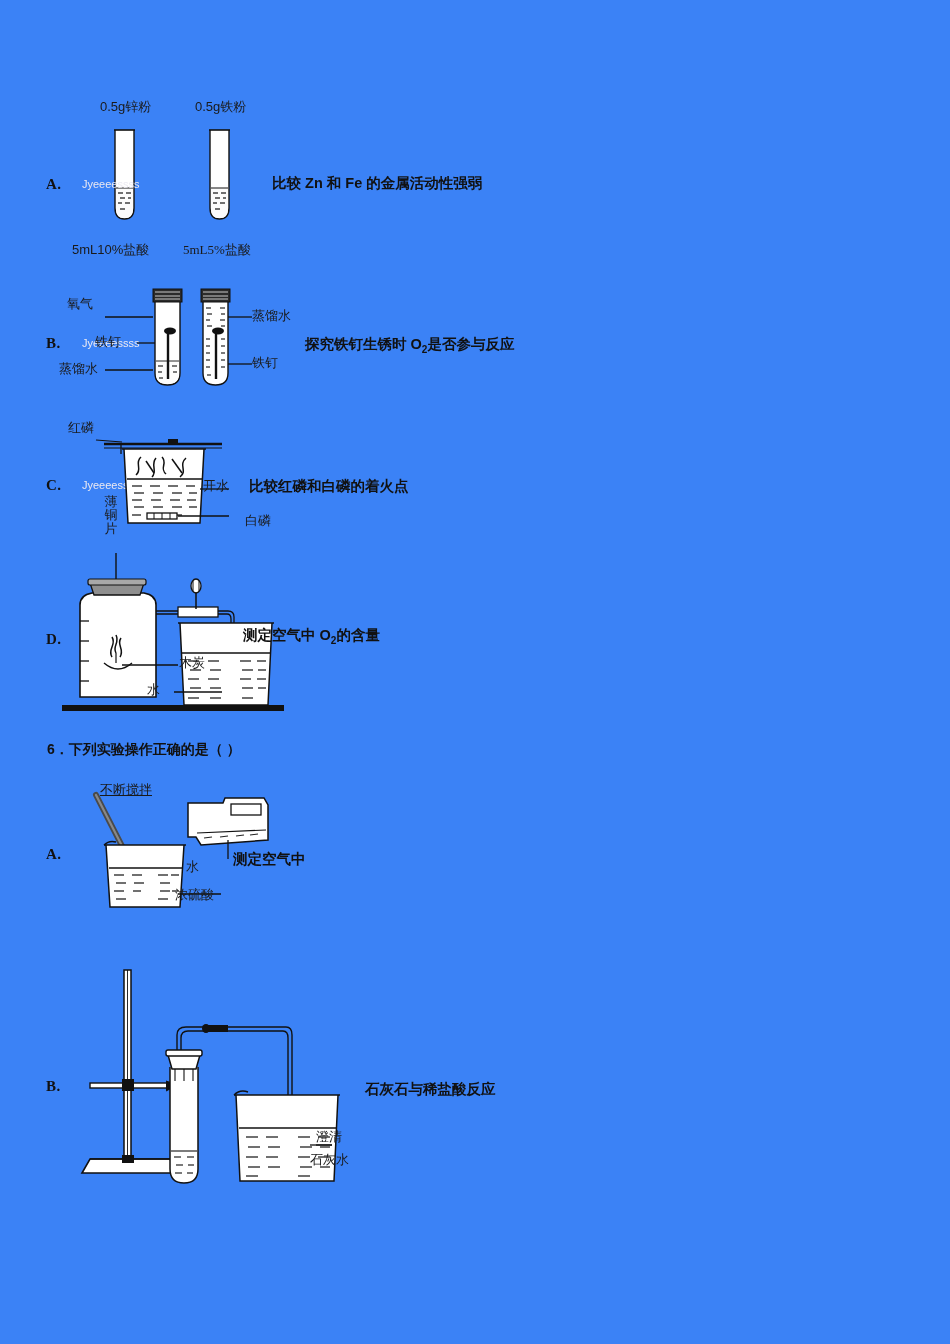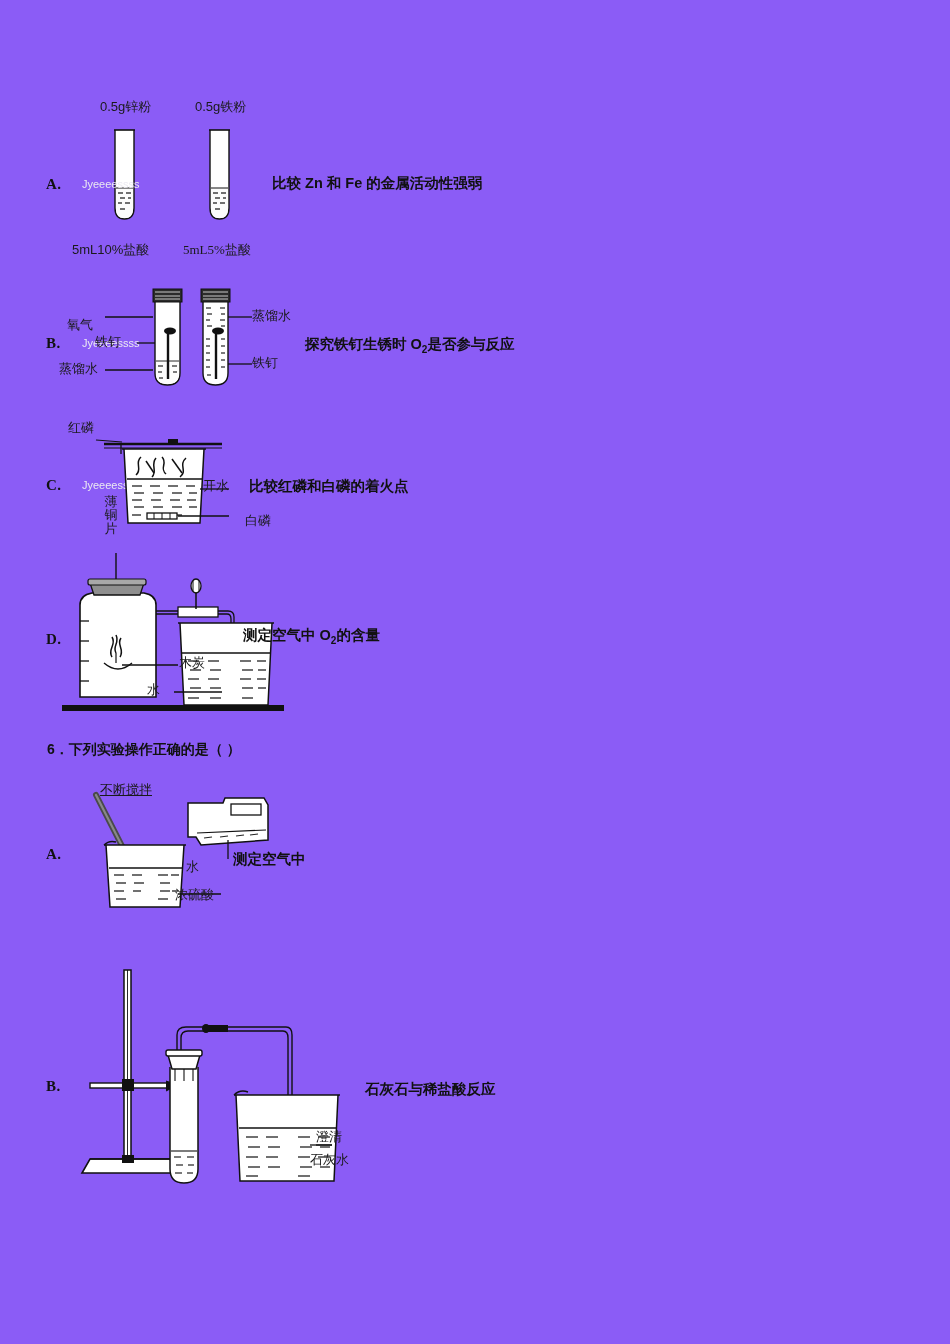--- a/index.html
+++ b/index.html
@@ -11,21 +11,21 @@
     width: 950px;
     height: 1344px;
     position: relative;
     font-family: "Liberation Serif", "DejaVu Serif", serif;
     color: #000;
     overflow: hidden;
   }
   .page {
     position: absolute;
     inset: 0;
-    background: #8b5cf6;
+    background: #3b82f6;
   }
   .abs { position: absolute; }
 
   
   .opt-letter {
     font-family: "Liberation Serif", serif;
     font-weight: bold;
     font-size: 15px;
     letter-spacing: 0.5px;
     color: #111;
@@ -122,21 +122,21 @@
 
     <div class="abs lbl" style="left:72px;top:243px;">5mL10%盐酸</div>
     <div class="abs lbl" style="left:183px;top:243px;font-family:Liberation Serif, serif;">5mL5%盐酸</div>
   </div>
 
   <div class="abs" style="left:0;top:285px;width:950px;height:120px;">
 
     <div class="abs opt-letter" style="left:46px;top:50px;">B.</div>
     <div class="abs watermark" style="left:82px;top:52px;">Jyeeeessss</div>
 
-    <div class="abs lbl" style="left:67px;top:33px;">氧气</div>
+    <div class="abs lbl" style="left:67px;top:12px;">氧气</div>
     <div class="abs lbl" style="left:95px;top:50px;">铁钉</div>
     <div class="abs lbl" style="left:59px;top:77px;">蒸馏水</div>
 
     <svg class="abs" style="left:105px;top:28px;" width="60" height="62">
       <line x1="0" y1="4" x2="48" y2="4" stroke="#111" stroke-width="1.3"></line>
       <line x1="32" y1="30" x2="55" y2="30" stroke="#111" stroke-width="1.3"></line>
       <line x1="0" y1="57" x2="48" y2="57" stroke="#111" stroke-width="1.3"></line>
     </svg>
 
     <svg class="abs" style="left:151px;top:2px;" width="34" height="102">

